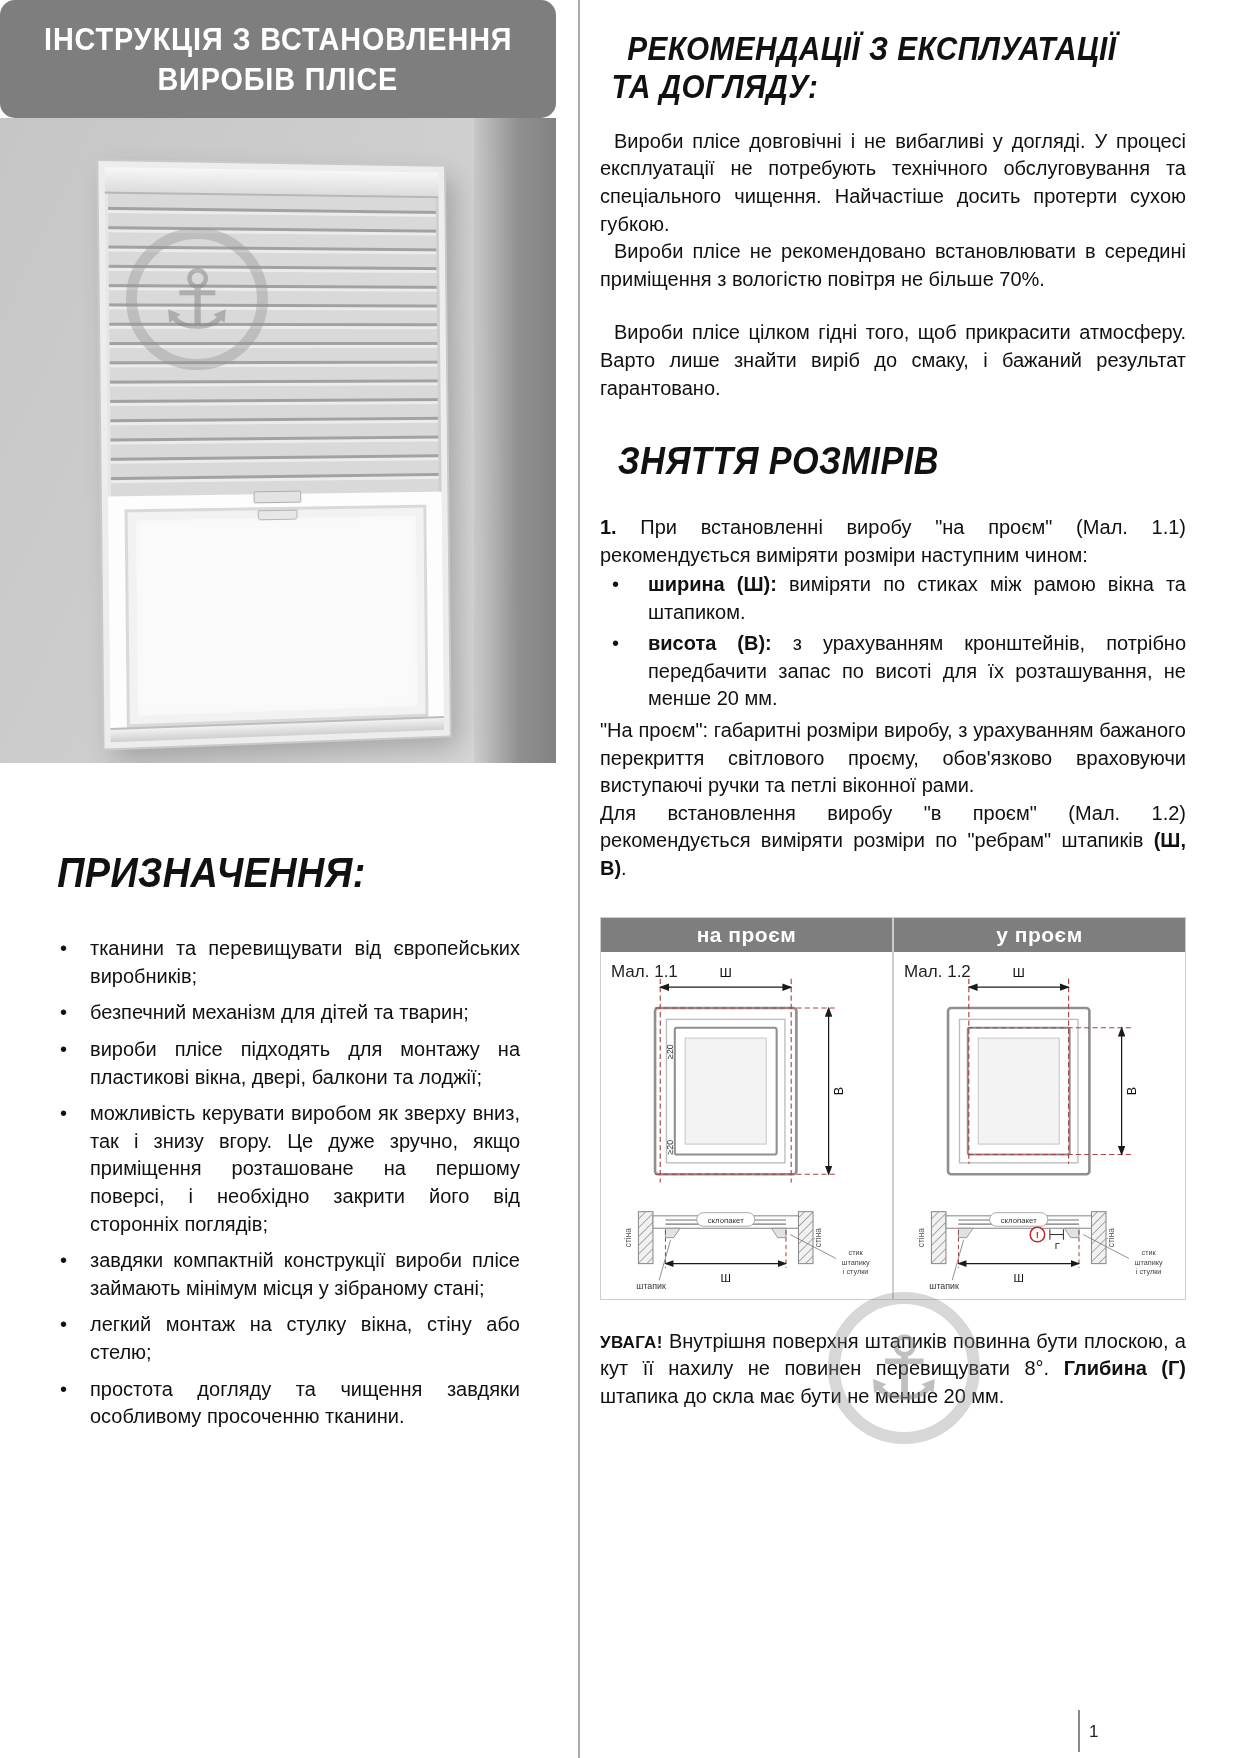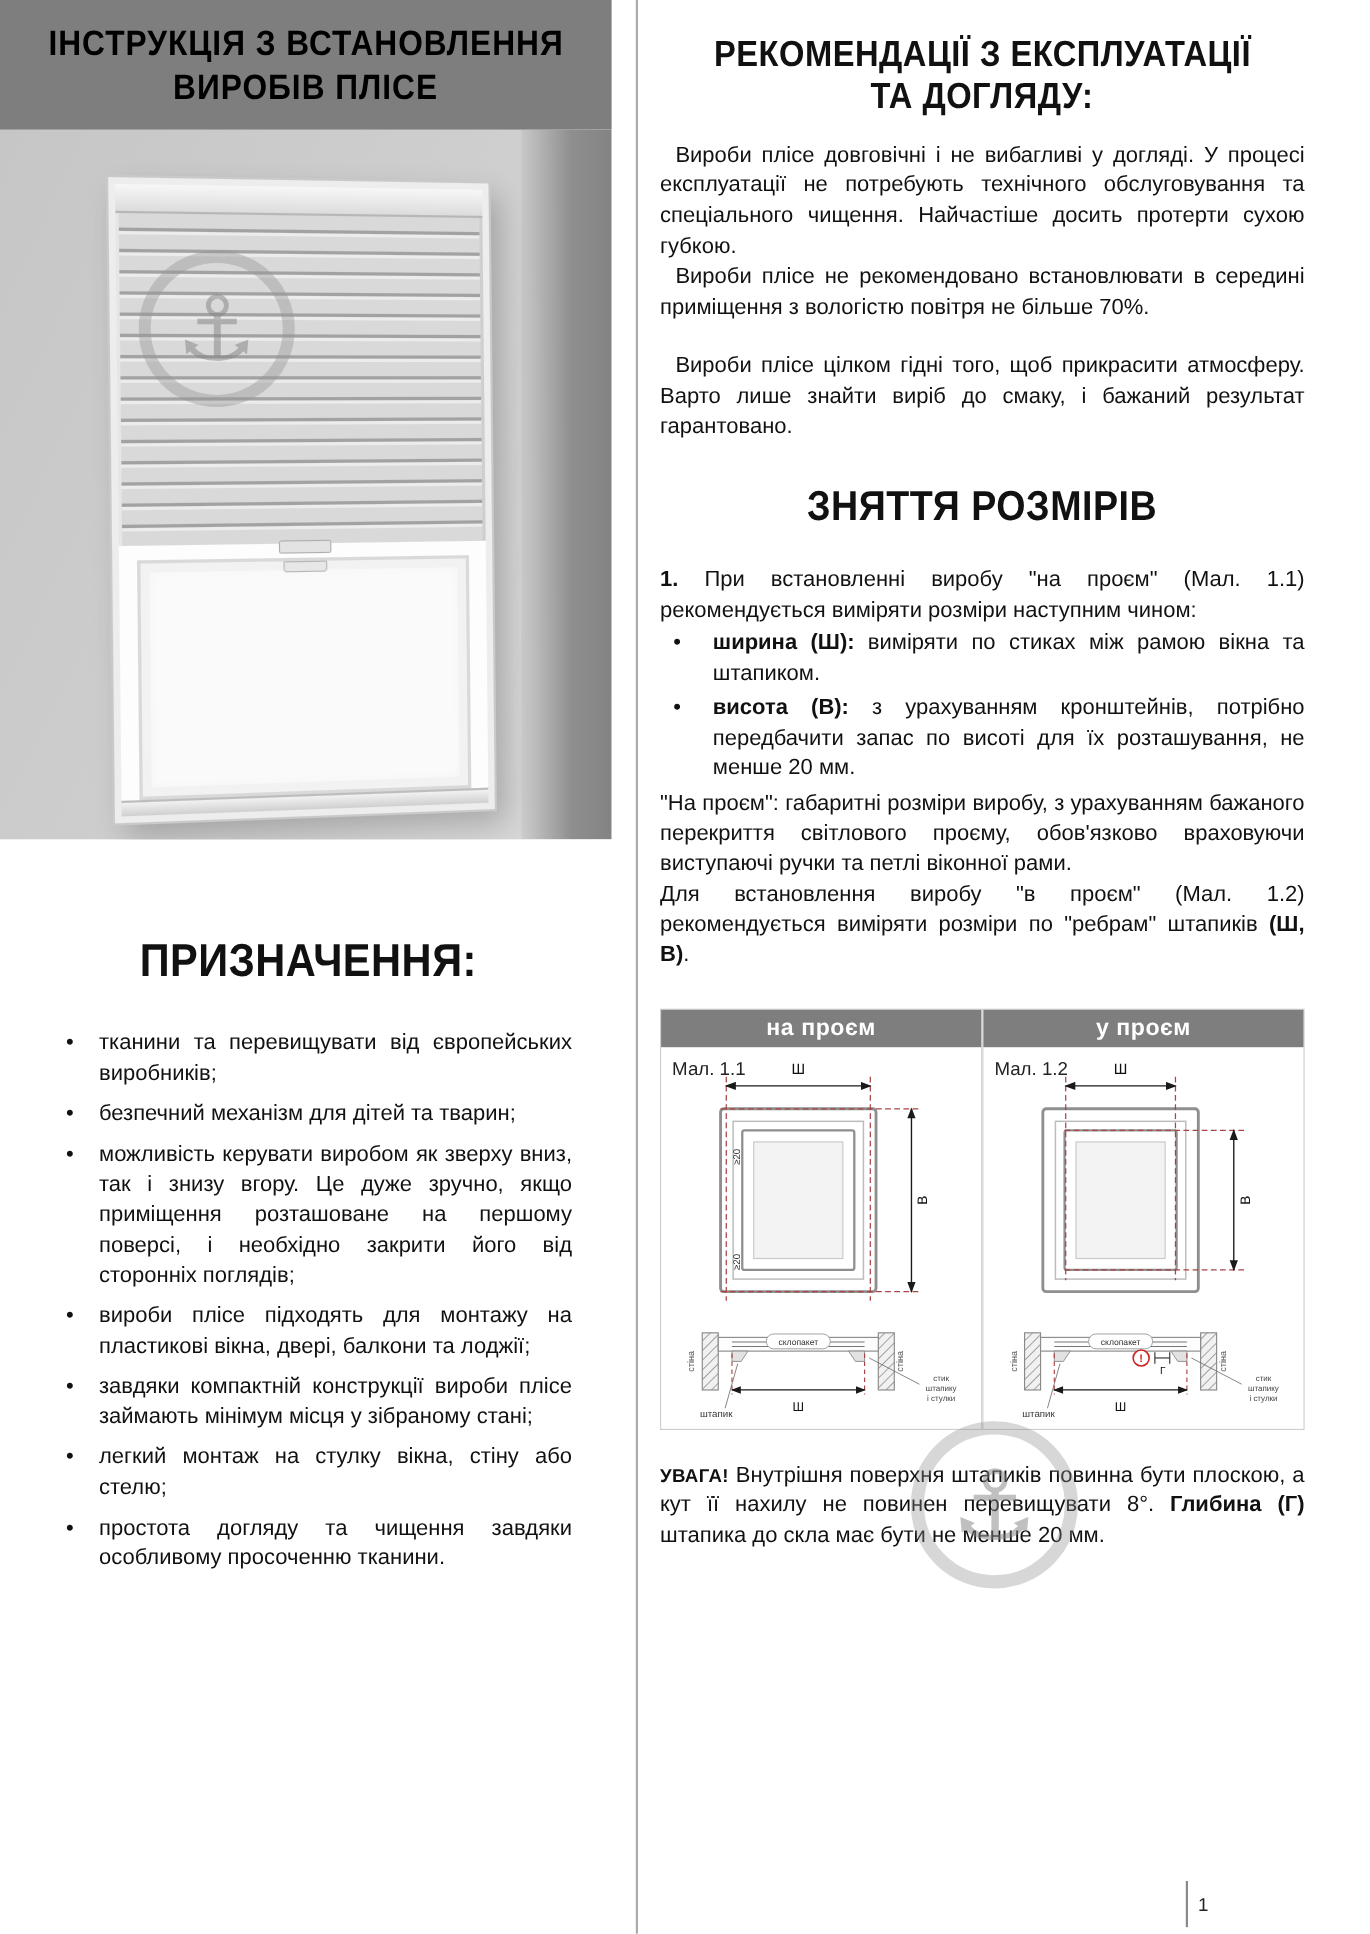--- a/index.html
+++ b/index.html
@@ -9,22 +9,22 @@
     font-family:"Liberation Sans", sans-serif; color:#111;
   }
   .page { position:absolute; inset:0; background:#fff; }
 
   
   .divider { position:absolute; left:578px; top:0; width:1.5px; height:100%; background:#ababab; }
 
   
   .col-left { position:absolute; left:0; top:0; width:556px; }
   .banner {
-    height:118px; background:#7e7e7e; color:#000000;
-    display:flex; flex-direction:column; align-items:center; justify-content:center; gap:3px;
+    height:118px; background:#7e7e7e; color:#ffffff;
+    display:flex; flex-direction:column; align-items:center; justify-content:center; gap:3px;border-radius:15px;
   }
   .banner-line { font-weight:bold; font-size:32px; letter-spacing:1px; display:inline-block;
     transform:scaleX(.9); transform-origin:center; white-space:nowrap; }
 
   .photo {
     position:relative; height:645px; overflow:hidden;
     background:linear-gradient(115deg,#c6c6c6 0%, #cecece 50%, #d8d8d8 100%);
   }
   .wall-shade { position:absolute; right:0; top:0; width:82px; height:100%;
     background:linear-gradient(90deg, rgba(110,110,110,.08), #8f8f8f 55%, #838383); }
@@ -50,21 +50,21 @@
   .win-sill { height:14px; background:linear-gradient(#f2f2f2,#cfcfcf); border-top:2px solid #bdbdbd; }
 
   .watermark { position:absolute; border-radius:50%; display:flex; align-items:center; justify-content:center; }
   .wm-top { left:126px; top:110px; width:142px; height:142px; border:11px solid rgba(150,150,150,.42); z-index:3; }
   .wm-bottom { left:828px; top:1292px; width:152px; height:152px; border:12px solid rgba(140,140,140,.35); z-index:3; }
   .anchor { font-family:"DejaVu Sans", sans-serif; color:rgba(130,130,130,.5); }
   .wm-top .anchor { font-size:82px; }
   .wm-bottom .anchor { font-size:88px; }
 
   .purpose { margin-top:86px; padding:0 36px 0 40px; }
-  .hd { text-align:center; font-weight:bold; line-height:1.15; }
+  .hd { text-align:left; font-weight:bold; line-height:1.15;font-style:italic; }
   .hd .cond { display:inline-block; transform:scaleX(.9); transform-origin:center; white-space:nowrap; letter-spacing:.5px; }
   .purpose-hd { font-size:42px; margin-bottom:38px; }
   .body-txt { font-size:20px; line-height:1.38; text-align:justify; }
   .indent { text-indent:14px; }
   .purpose-list { list-style:none; margin-top:28px; }
   .purpose-list li { position:relative; padding-left:50px; margin-bottom:9px; }
   .purpose-list li::before { content:"•"; position:absolute; left:20px; top:0; }
 
   
   .col-right { position:absolute; left:600px; top:0; width:586px; }
@@ -119,22 +119,22 @@
       <div class="watermark wm-top">
         <span class="anchor">⚓</span>
       </div>
     </div>
 
     <section class="purpose">
       <h2 class="hd purpose-hd"><span class="cond">ПРИЗНАЧЕННЯ:</span></h2>
       <ul class="purpose-list body-txt">
         <li>тканини та перевищувати від європейських виробників;</li>
         <li>безпечний механізм для дітей та тварин;</li>
+        <li>вироби плісе підходять для монтажу на пластикові вікна, двері, балкони та лоджії;</li>
         <li>можливість керувати виробом як зверху вниз, так і знизу вгору. Це дуже зручно, якщо приміщення розташоване на першому поверсі, і необхідно закрити його від сторонніх поглядів;</li>
-        <li>вироби плісе підходять для монтажу на пластикові вікна, двері, балкони та лоджії;</li>
         <li>завдяки компактній конструкції вироби плісе займають мінімум місця у зібраному стані;</li>
         <li>легкий монтаж на стулку вікна, стіну або стелю;</li>
         <li>простота догляду та чищення завдяки особливому просоченню тканини.</li>
       </ul>
     </section>
   </div>
 
   <div class="col-right">
     <h1 class="hd care-hd">
       <span class="cond">РЕКОМЕНДАЦІЇ З ЕКСПЛУАТАЦІЇ</span><br>

